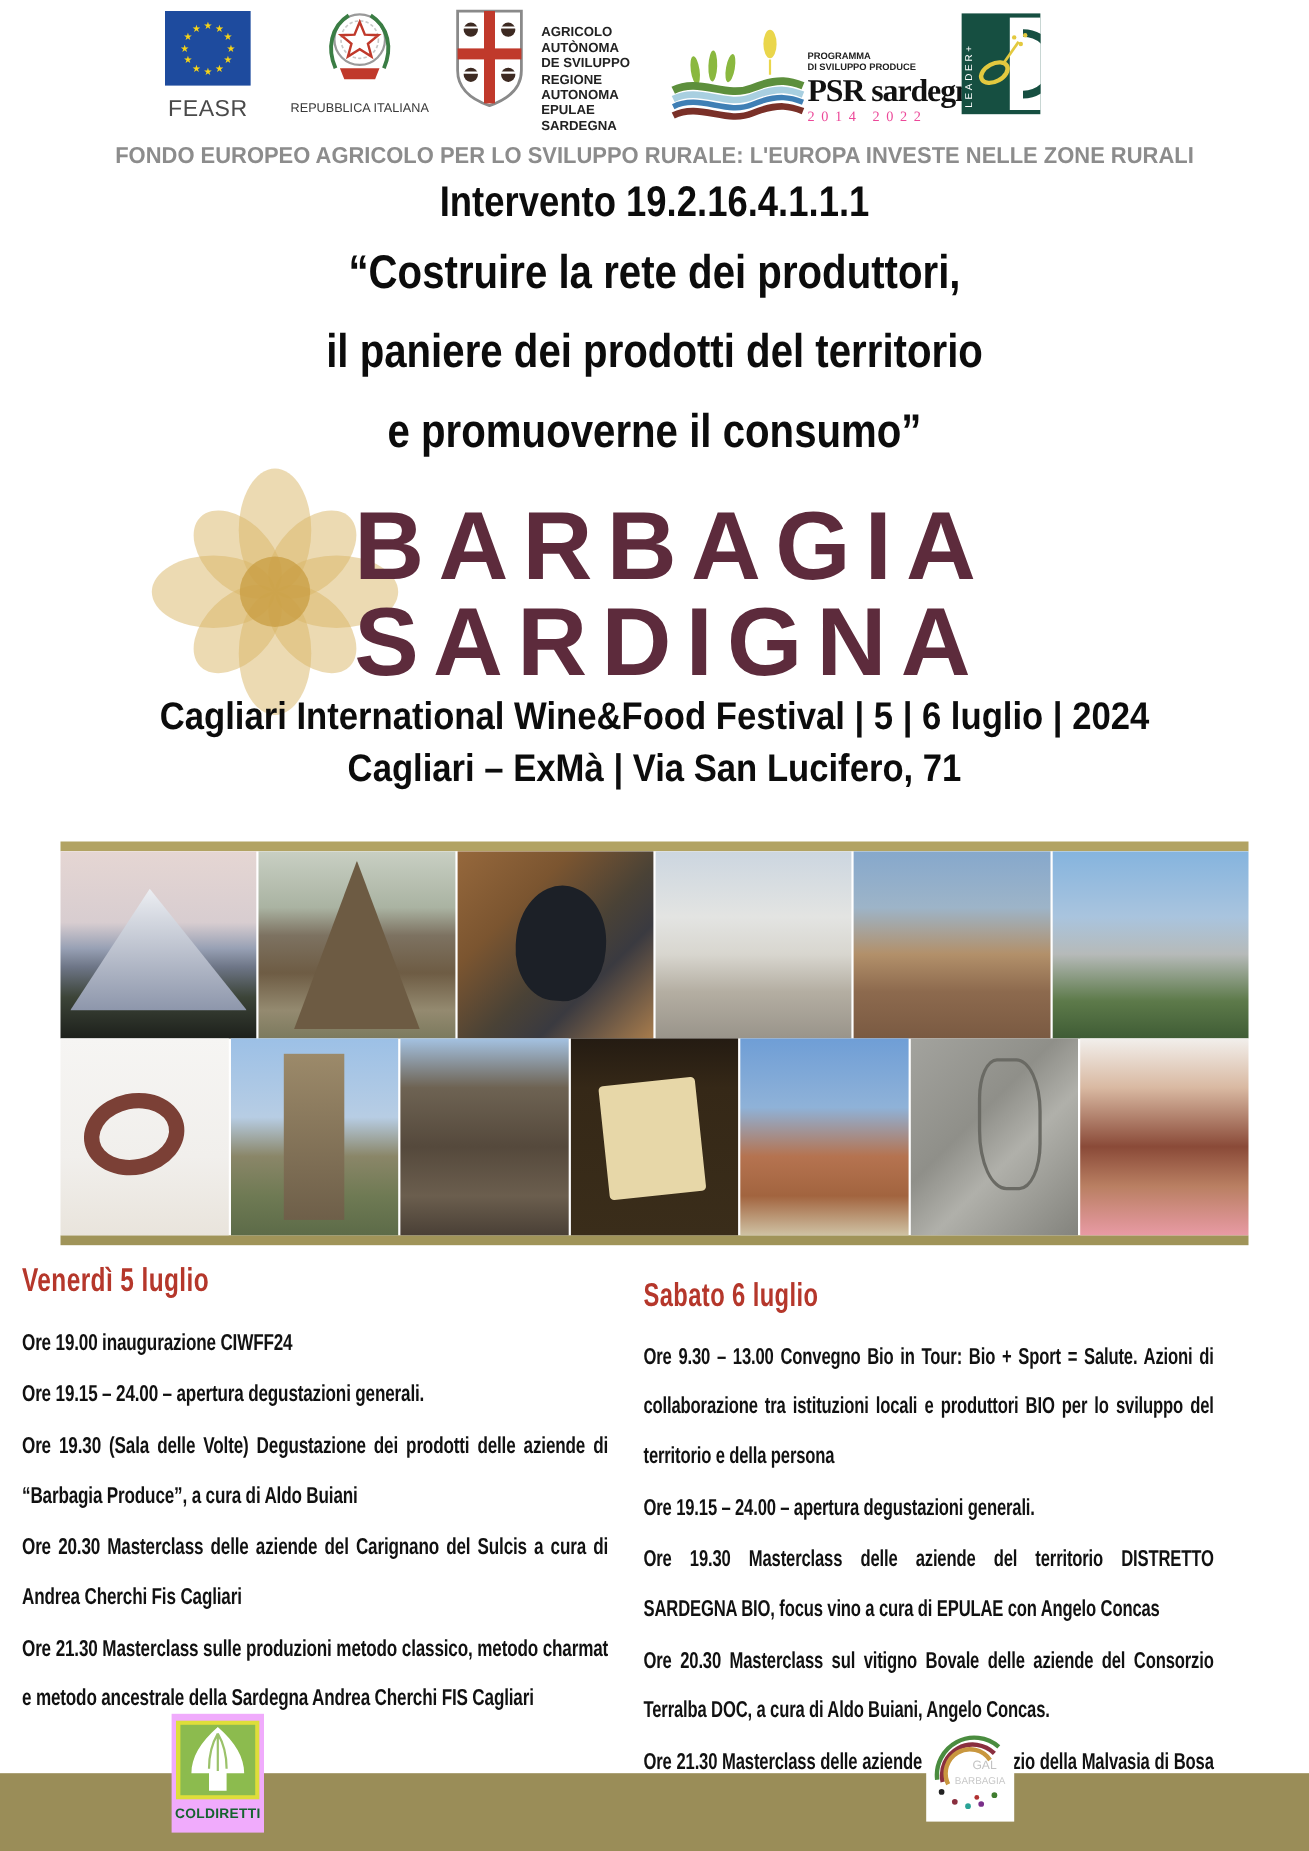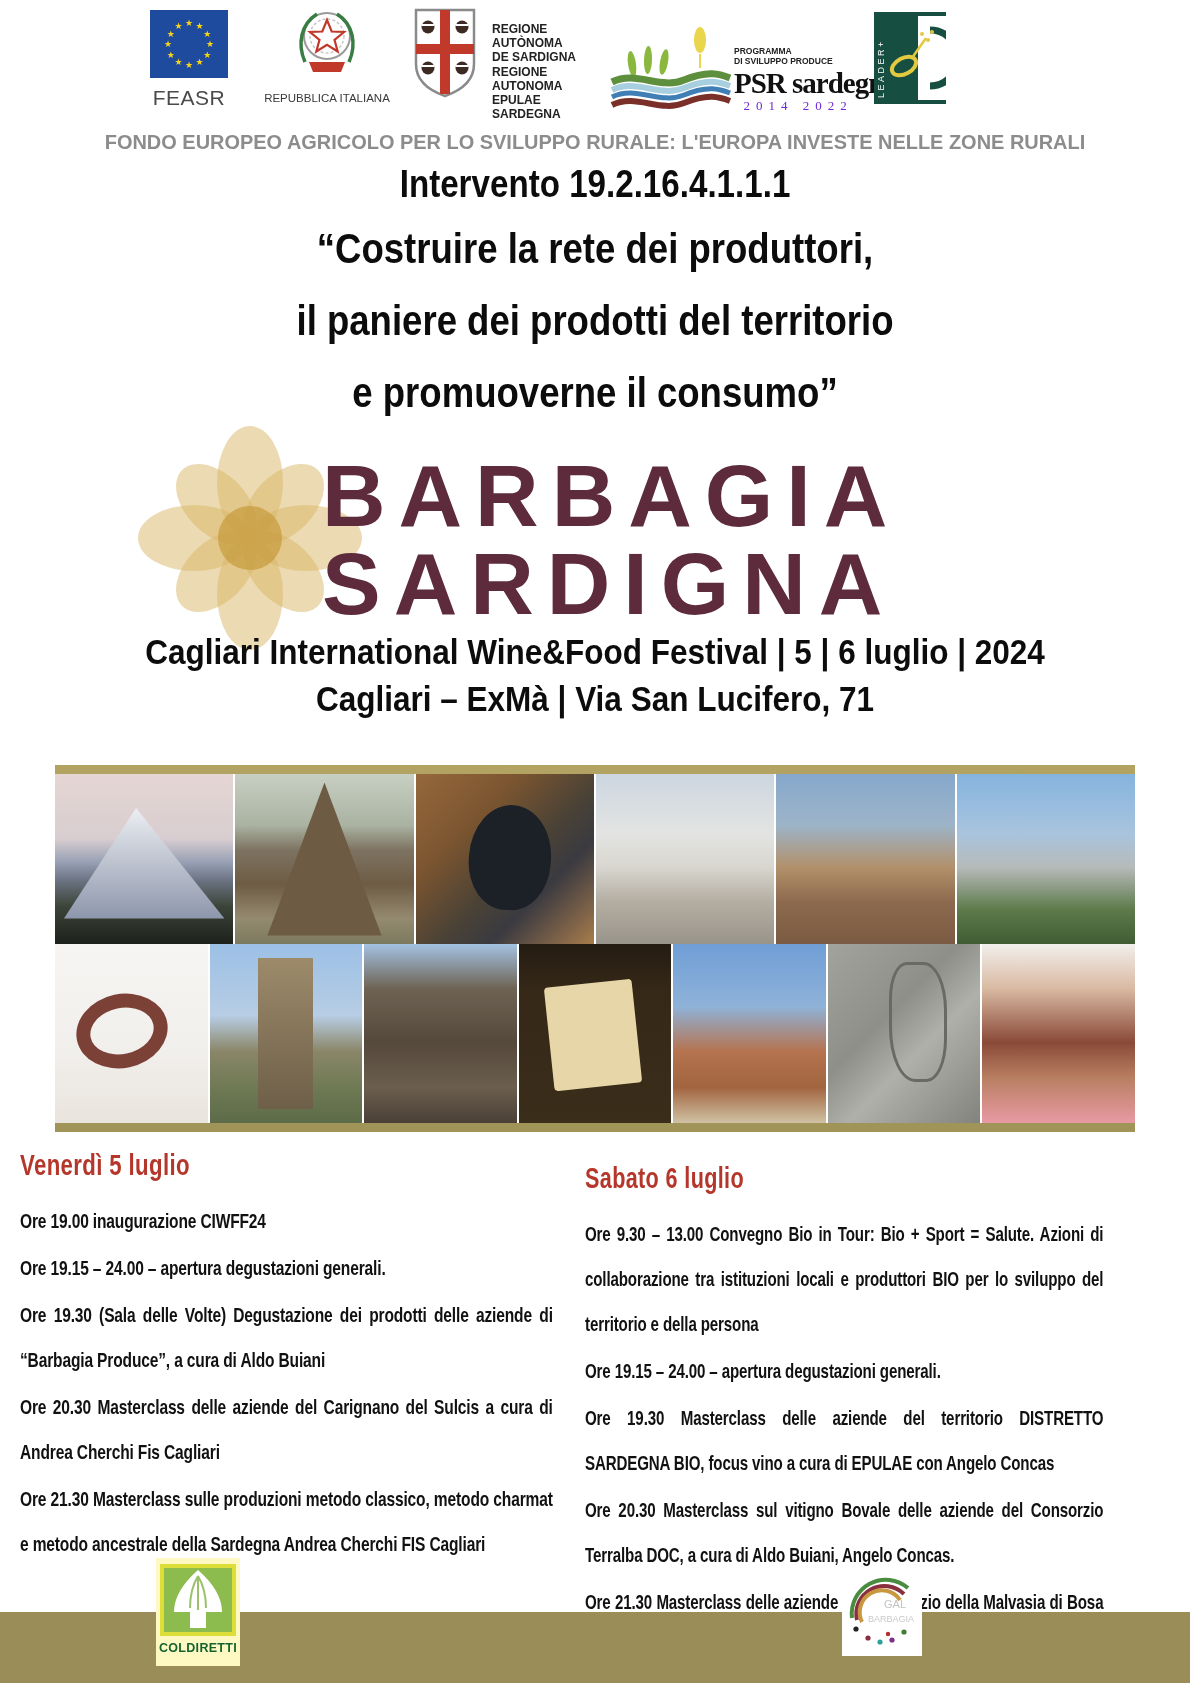--- a/index.html
+++ b/index.html
@@ -13,21 +13,21 @@
   .lb-rep{left:256px;top:6px;width:142px;}
   .lb-rep .cap{margin-top:6px;font-size:11.5px;color:#3a3a3a;}
   .lb-sard{left:412px;top:6px;width:180px;text-align:left;}
   .sard-text{position:absolute;left:80px;top:16px;font-size:12px;font-weight:bold;color:#222;line-height:14px;}
   .sard-text .grp2{margin-top:1px;}
   .lb-psr{left:608px;top:24px;width:260px;text-align:left;}
   .psr-text{position:absolute;left:126px;top:22px;width:140px;}
   .psr-small{font-size:8.5px;font-weight:bold;color:#222;line-height:10px;}
   .psr-big{font-family:"Liberation Serif",serif;font-size:29px;font-weight:bold;color:#111;
            letter-spacing:-1px;line-height:30px;margin-top:2px;white-space:nowrap;}
-  .psr-years{font-family:"Liberation Serif",serif;font-size:13px;color:#6d28d9;text-align:center;
+  .psr-years{font-family:"Liberation Serif",serif;font-size:13px;color:#ec4899;text-align:left;
              width:128px;letter-spacing:6px;}
   .lb-leader{left:874px;top:12px;width:72px;}
   
   .funding-line{position:absolute;left:0;top:130px;width:100%;text-align:center;
     font-size:21px;font-weight:600;color:#8c8c8c;transform:scaleX(.95);letter-spacing:0;}
   .intervento{position:absolute;left:0;top:162px;width:100%;text-align:center;
     font-size:39px;font-weight:800;color:#0c0c0c;transform:scaleX(.85);}
   .quote{position:absolute;left:0;top:212px;width:100%;text-align:center;
     font-size:43px;font-weight:800;color:#0c0c0c;line-height:72px;transform:scaleX(.85);}
   
@@ -77,21 +77,21 @@
   
   .col{position:absolute;color:#111;}
   .col-fri{left:20px;top:1148px;width:720px;transform:scaleX(.74);transform-origin:0 0;}
   .col-sat{left:585px;top:1161px;width:720px;transform:scaleX(.72);transform-origin:0 0;}
   .col h2{margin:0 0 16px 0;font-size:30px;font-weight:800;color:#b5372b;letter-spacing:.5px;}
   .col p{margin:0 0 2px 0;font-size:21px;font-weight:700;line-height:45px;
          text-align:justify;letter-spacing:-.2px;}
   .project-note{text-align:center;font-size:27px;font-weight:800;margin-top:8px;color:#0c0c0c;}
   
   .bottom-bar{position:absolute;left:0;top:1612px;width:1190px;height:71px;background:#9a8d58;}
-  .coldiretti{position:absolute;left:156px;top:1558px;width:84px;height:108px;background:#fef9c3;text-align:center;}
+  .coldiretti{position:absolute;left:156px;top:1558px;width:84px;height:108px;background:#f0abfc;text-align:center;}
   .coldiretti .cap{margin-top:1px;font-size:12.5px;font-weight:800;color:#15632f;letter-spacing:.3px;}
   .gal-box{position:absolute;left:842px;top:1566px;width:80px;height:90px;background:#fff;}
 </style>
 </head>
 <body>
 
 <div class="page">
 
   <div class="logos">
 
@@ -140,22 +140,22 @@
             <circle cx="50" cy="62" r="6.5"></circle>
         </g>
         <g stroke="#fff" stroke-width="2">
           <line x1="9.5" y1="19" x2="22.5" y2="19"></line>
             <line x1="43.5" y1="19" x2="56.5" y2="19"></line>
           <line x1="9.5" y1="60" x2="22.5" y2="60"></line>
             <line x1="43.5" y1="60" x2="56.5" y2="60"></line>
         </g>
       </svg>
       <div class="sard-text">
-        <div>REGIONE AUTÒNOMA</div>
-        <div>DE SARDIGNA</div>
+        <div>AGRICOLO AUTÒNOMA</div>
+        <div>DE SVILUPPO</div>
         <div class="grp2">REGIONE AUTONOMA</div>
         <div>EPULAE SARDEGNA</div>
       </div>
     </div>
 
     <div class="logo-block lb-psr">
       <svg width="124" height="94" viewBox="0 0 124 94">
         <g fill="#8ab83f">
           <ellipse cx="24" cy="40" rx="4" ry="13" transform="rotate(-8 24 40)"></ellipse>
           <ellipse cx="40" cy="36" rx="4" ry="14" transform="rotate(2 40 36)"></ellipse>

